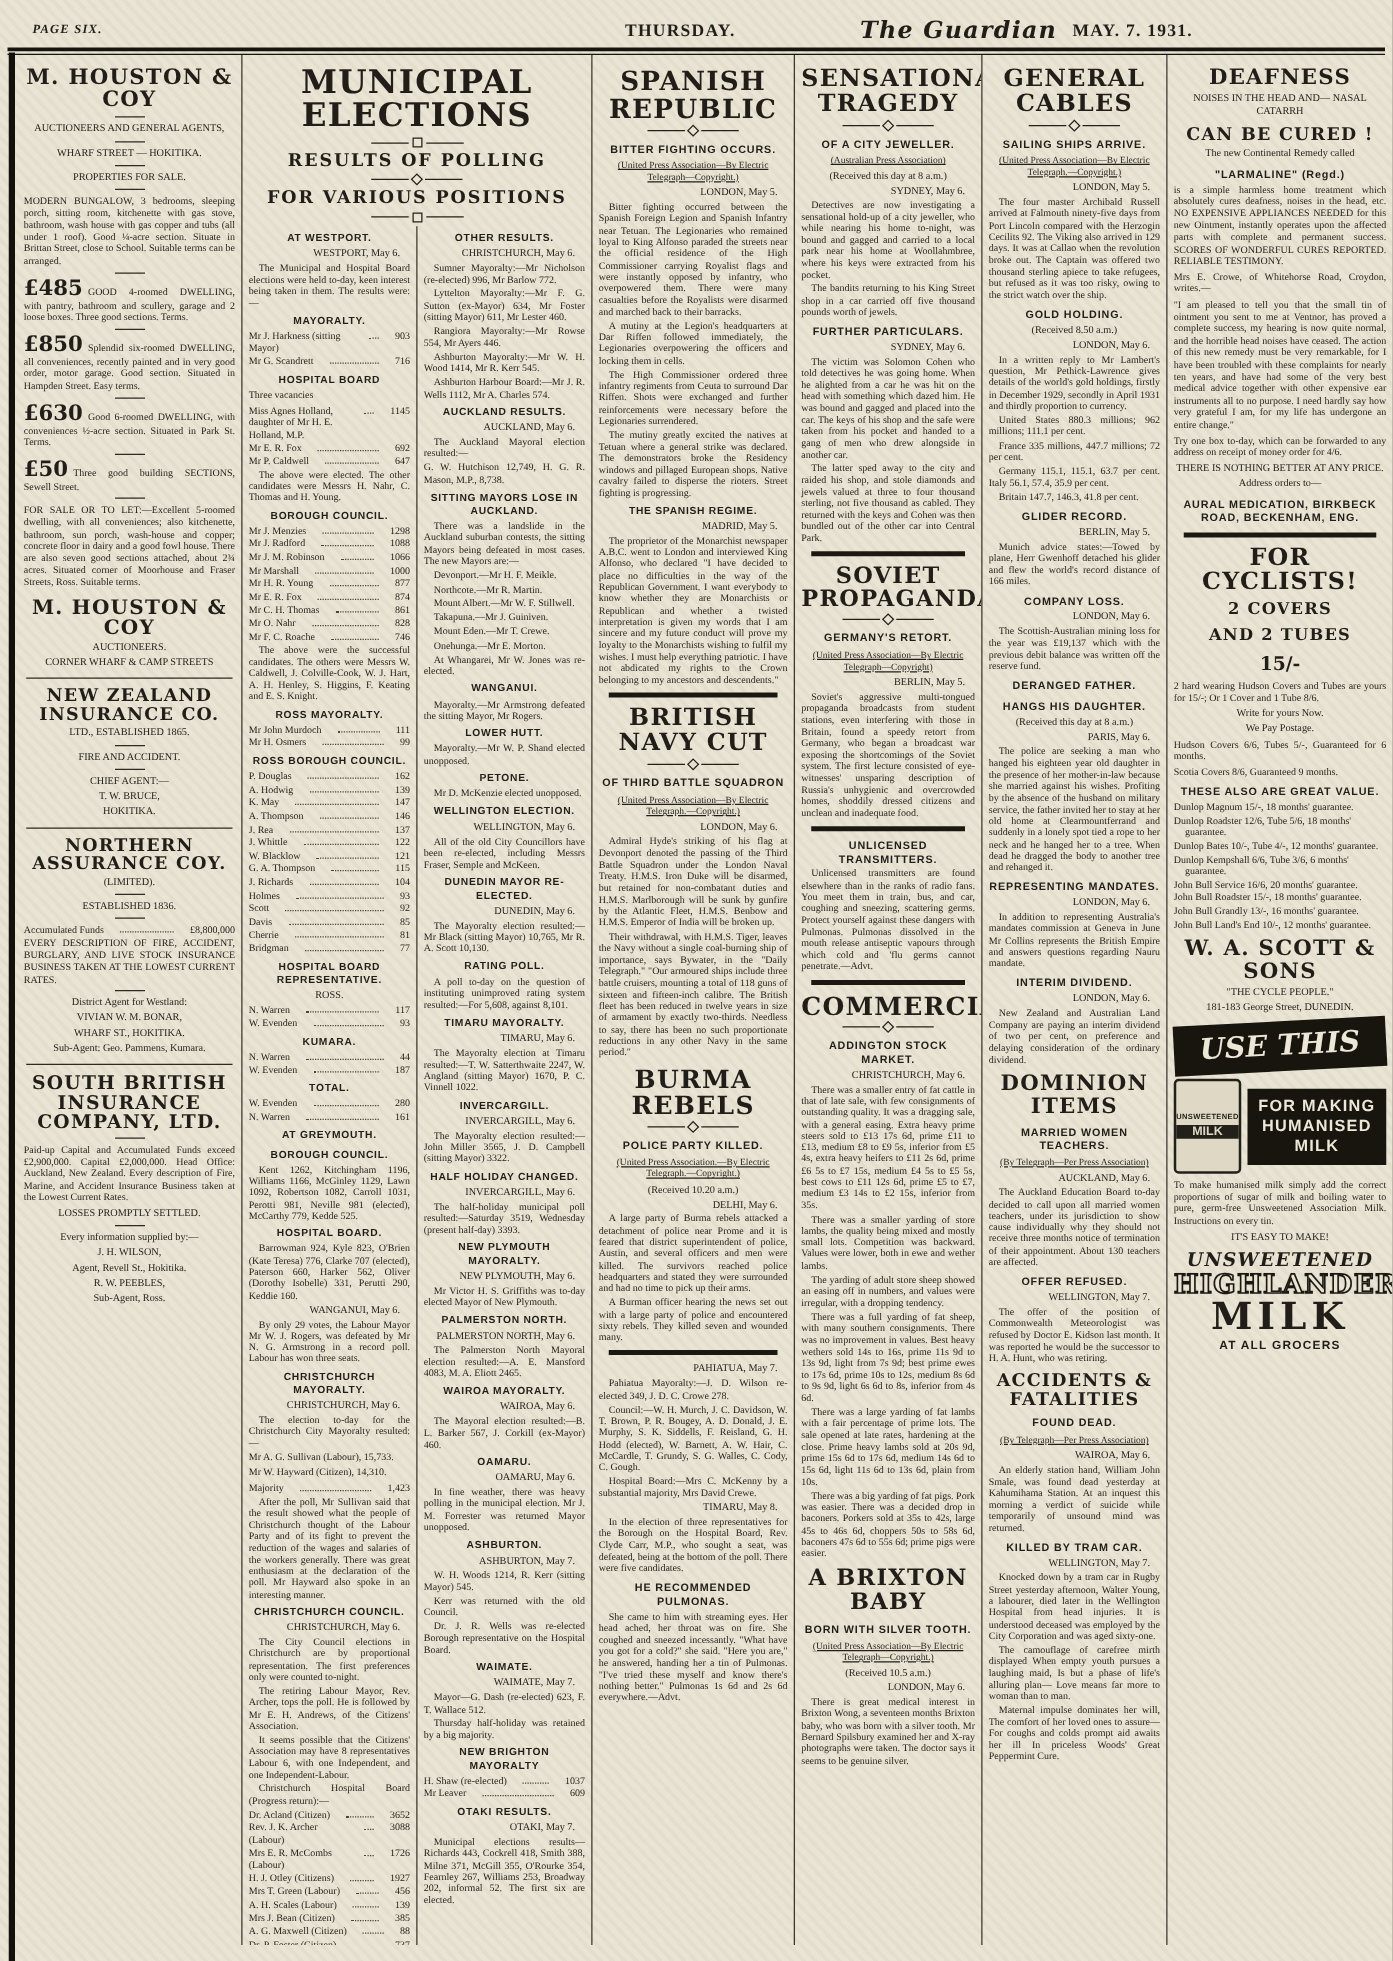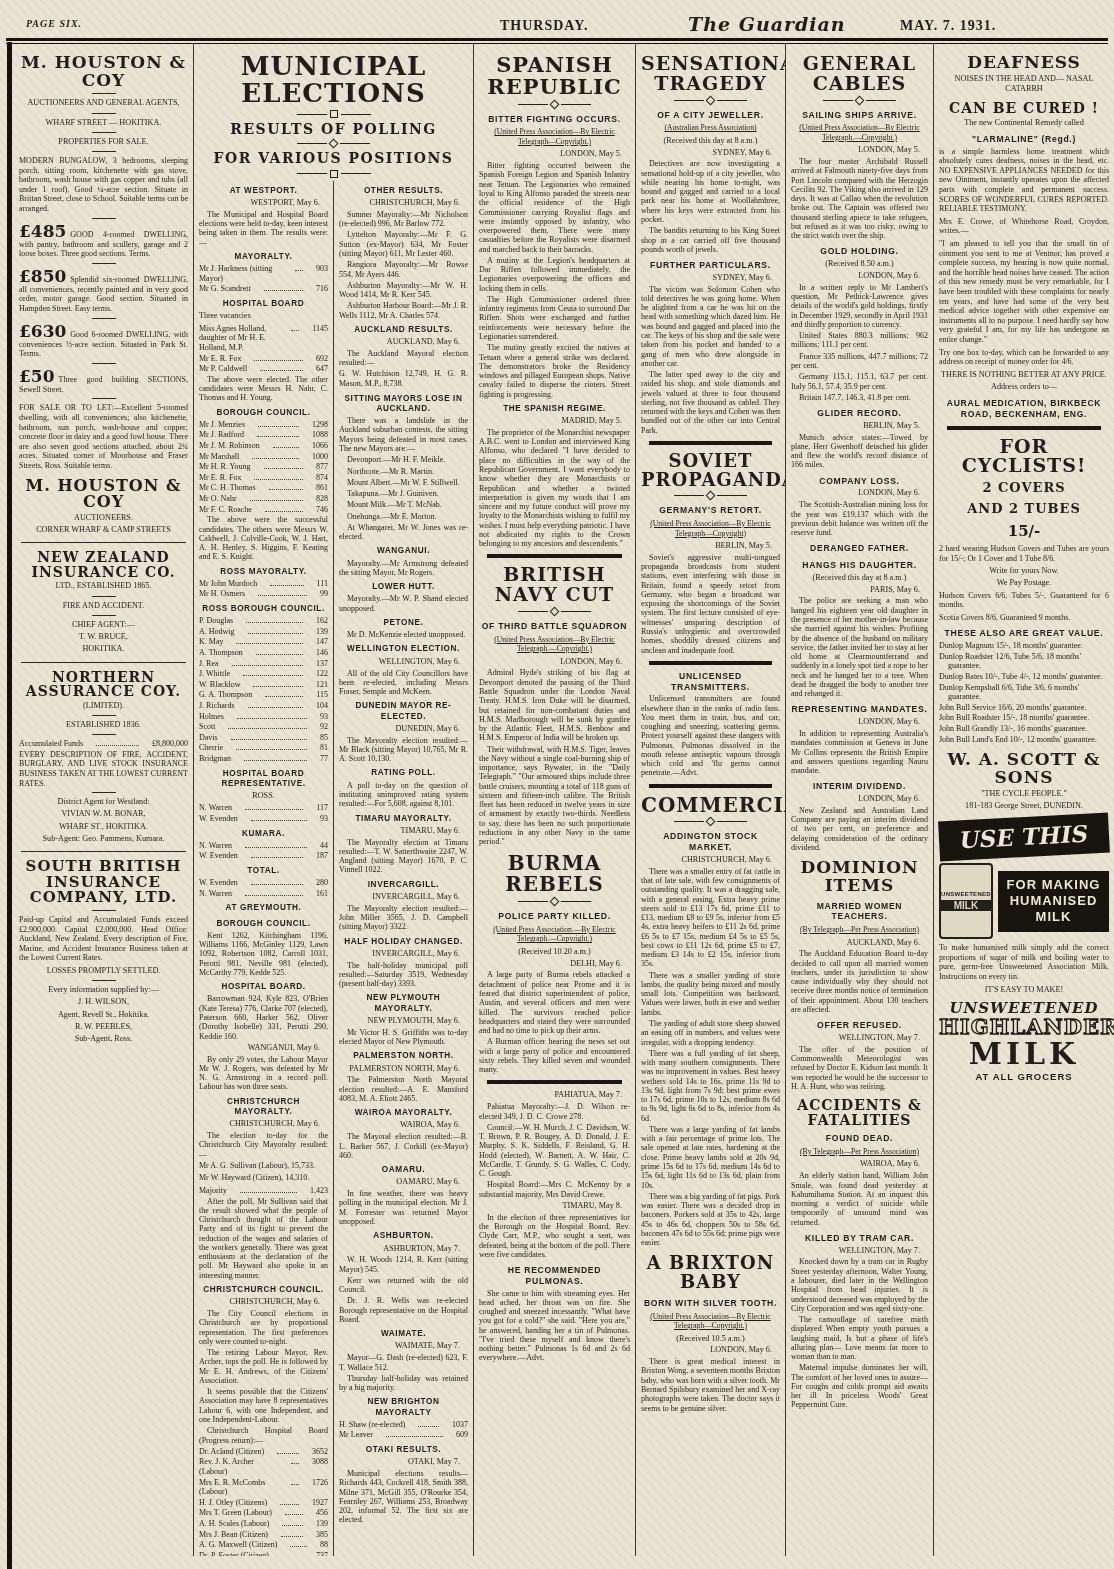--- a/index.html
+++ b/index.html
@@ -6,21 +6,21 @@
   .page{position:relative;width:1114px;height:1569px;background:
     repeating-linear-gradient(47deg, rgba(120,110,90,.05) 0 3px, rgba(0,0,0,0) 3px 7px),
     #e9e4d3;
     overflow:hidden;font-family:"Liberation Serif",serif;color:#211e19;}
   .scanbar{position:absolute;left:7px;top:42px;bottom:0;width:5px;background:#14110c;}
   .pagehead{position:relative;height:38px;}
   .ph{position:absolute;top:18px;font:bold 11px "Liberation Serif",serif;letter-spacing:1px;}
   .ph-left{left:26px;font-style:italic;font-size:10px;}
   .ph-day{left:500px;font-size:14px;}
   .ph-mast{left:688px;top:13px;font:bold italic 19px "DejaVu Serif",serif;letter-spacing:1px;}
-  .ph-date{left:900px;font-size:14px;}
+  .ph-date{left:858px;font-size:14px;}
   .headrule{margin:0 6px;border-top:3px solid #17140f;border-bottom:1px solid #17140f;height:2px;}
   .cols{display:flex;margin-left:14px;width:1100px;height:1512px;align-items:stretch;}
   .col{box-sizing:border-box;border-right:1px solid #3a362e;padding:3px 5px 0;overflow:hidden;}
   .col:last-child{border-right:none;}
   .dbl{box-sizing:border-box;border-right:1px solid #3a362e;display:flex;flex-direction:column;overflow:hidden;}
   .dbl-head{padding:2px 6px 0;}
   .dbl-cols{display:flex;flex:1;min-height:0;}
   .dbl-cols .icol{box-sizing:border-box;flex:1;padding:0 5px;overflow:hidden;}
   .dbl-cols .icol:first-child{border-right:1px solid #3a362e;}
   .blk-h1{font:bold 20px/1.04 "DejaVu Serif",serif;text-align:center;letter-spacing:1px;margin:7px 0 2px;}
@@ -453,21 +453,21 @@
             <div class="blk-cross">AUCKLAND RESULTS.</div>
             <div class="blk-date">AUCKLAND, May 6.</div>
             <div class="blk-p">The Auckland Mayoral election resulted:—</div>
             <div class="blk-pq">G. W. Hutchison 12,749, H. G. R. Mason, M.P., 8,738.</div>
             <div class="blk-cross">SITTING MAYORS LOSE IN AUCKLAND.</div>
             <div class="blk-p">There was a landslide in the Auckland suburban contests, the sitting Mayors being defeated in most cases. The new Mayors are:—</div>
             <div class="blk-p">Devonport.—Mr H. F. Meikle.</div>
             <div class="blk-p">Northcote.—Mr R. Martin.</div>
             <div class="blk-p">Mount Albert.—Mr W. F. Stillwell.</div>
             <div class="blk-p">Takapuna.—Mr J. Guiniven.</div>
-            <div class="blk-p">Mount Milk.—Mr T. McNab.</div>
+            <div class="blk-p">Mount Eden.—Mr T. Crewe.</div>
             <div class="blk-p">Onehunga.—Mr E. Morton.</div>
             <div class="blk-p">At Whangarei, Mr W. Jones was re-elected.</div>
             <div class="blk-cross">WANGANUI.</div>
             <div class="blk-p">Mayoralty.—Mr Armstrong defeated the sitting Mayor, Mr Rogers.</div>
             <div class="blk-cross">LOWER HUTT.</div>
             <div class="blk-p">Mayoralty.—Mr W. P. Shand elected unopposed.</div>
             <div class="blk-cross">PETONE.</div>
             <div class="blk-p">Mr D. McKenzie elected unopposed.</div>
             <div class="blk-cross">WELLINGTON ELECTION.</div>
             <div class="blk-date">WELLINGTON, May 6.</div>

